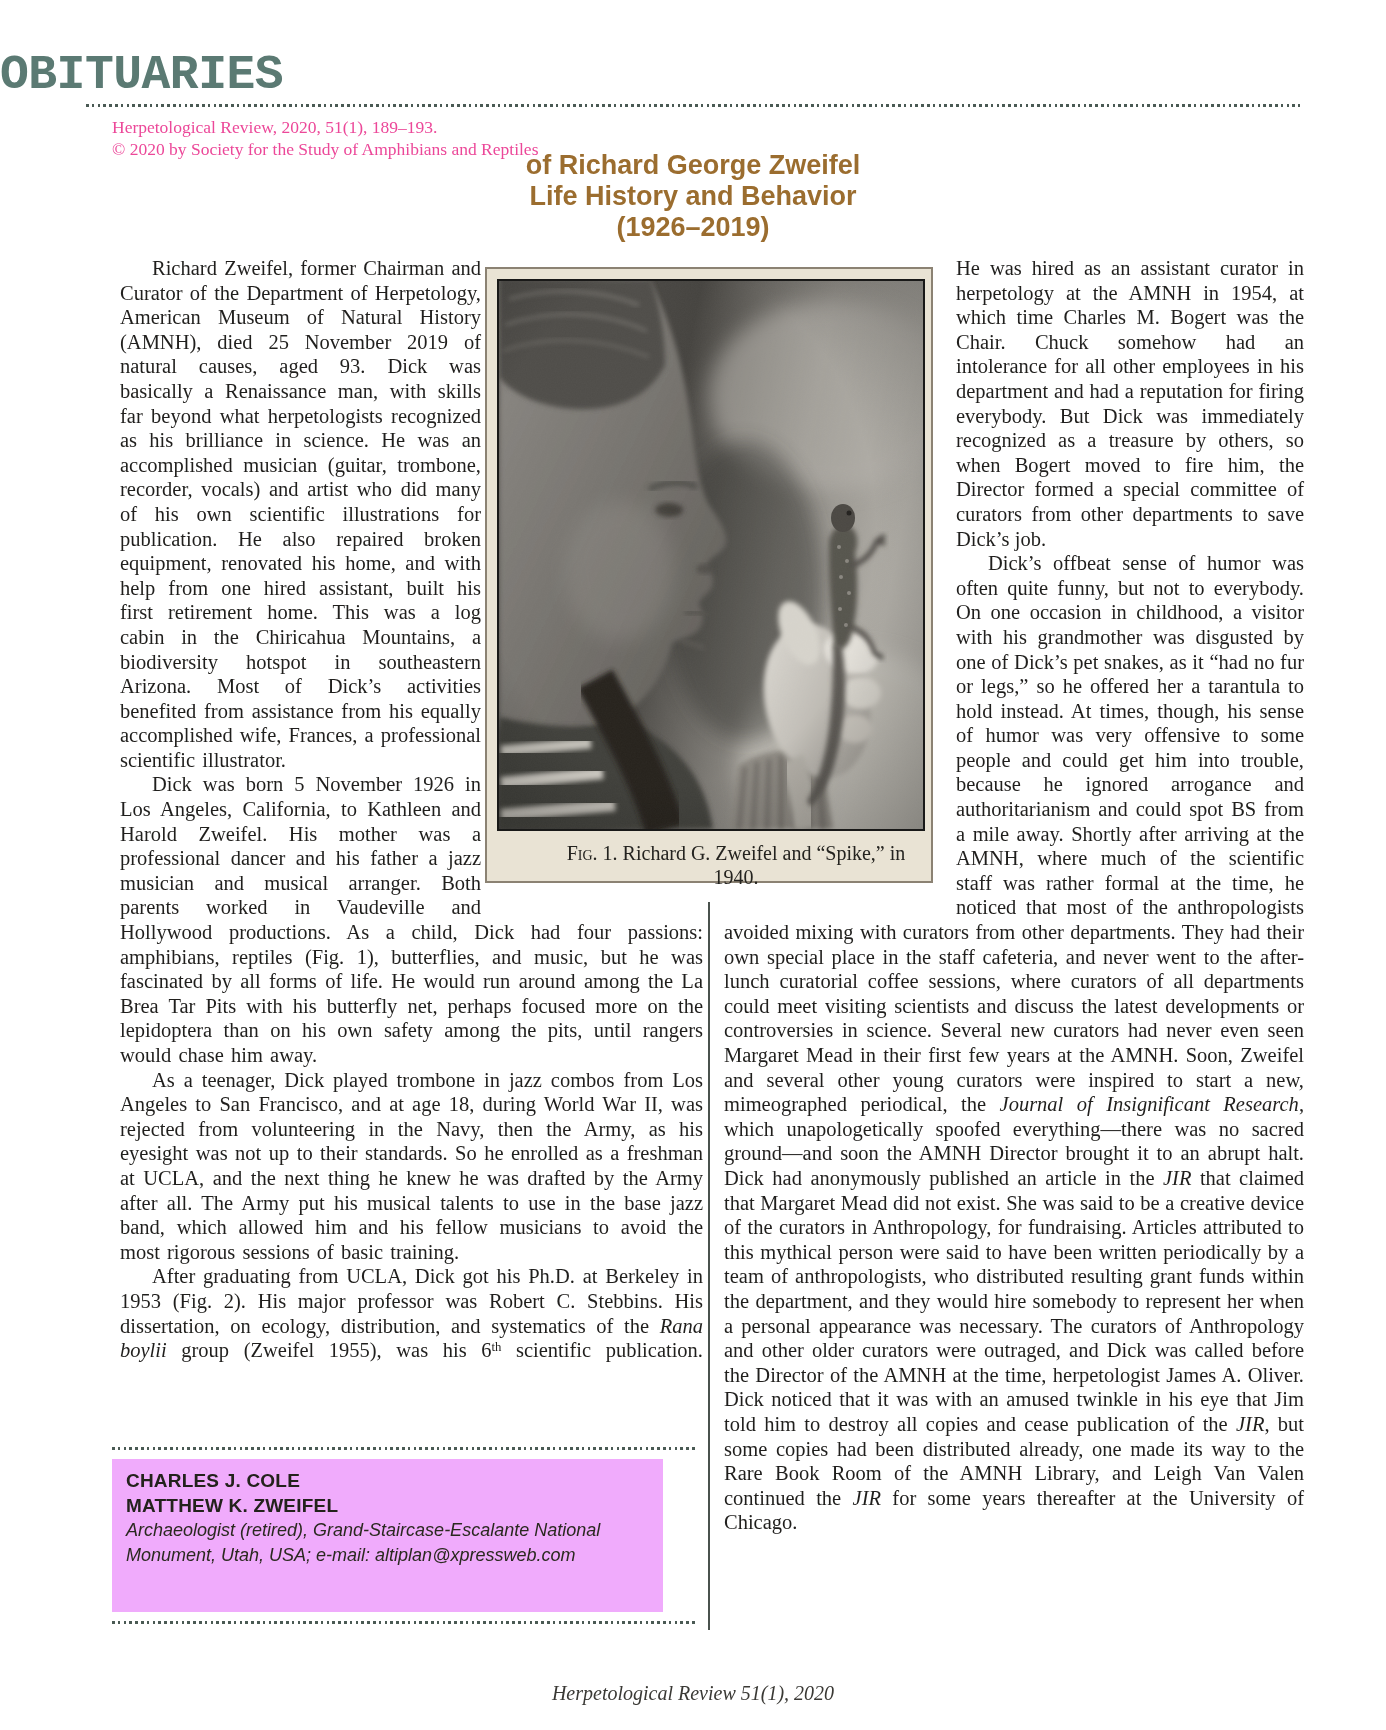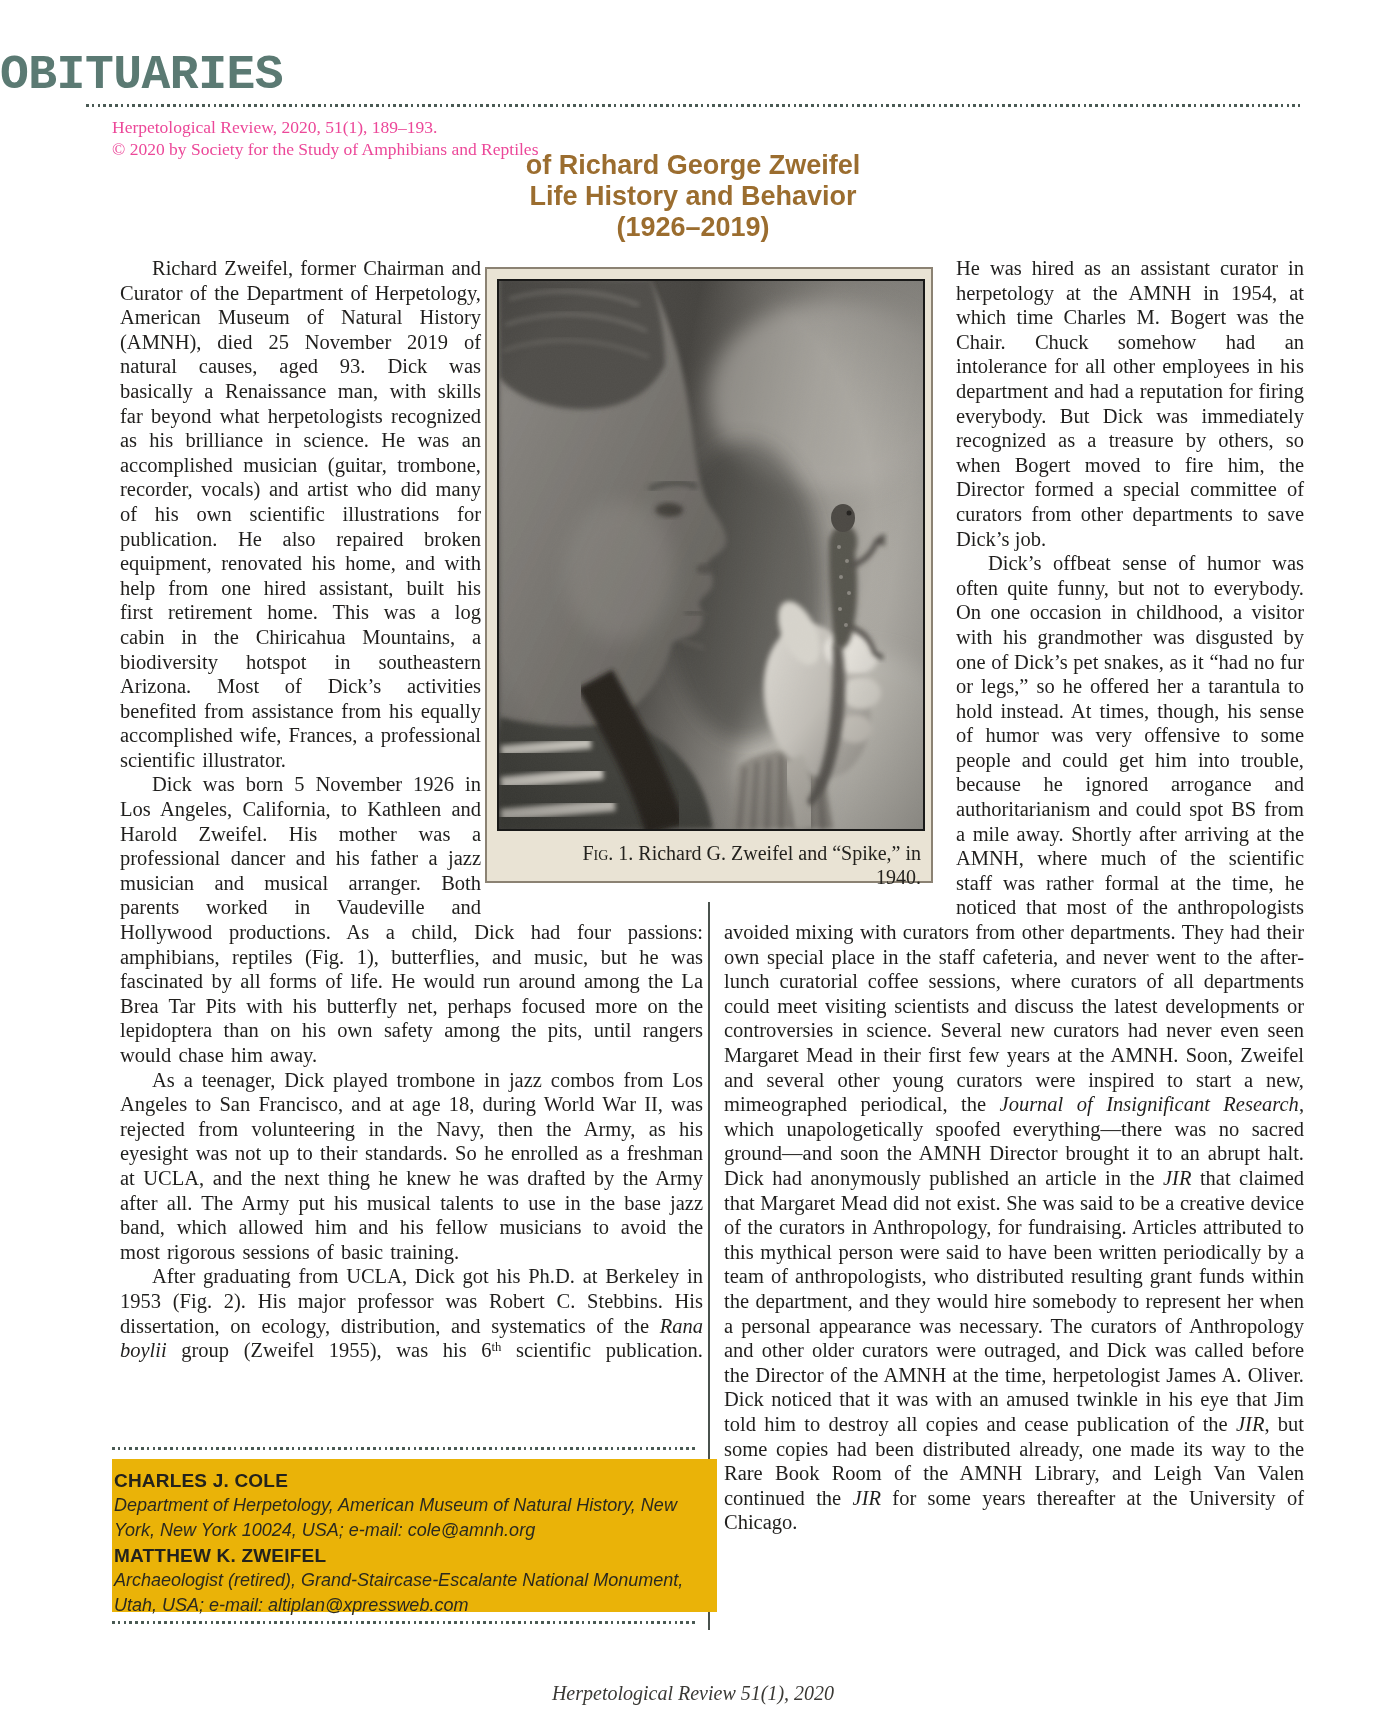--- a/index.html
+++ b/index.html
@@ -27,26 +27,26 @@
   .rightcol{left:724px;width:580px;word-spacing:0.2px;}
   .spacerL{float:right;width:222px;height:650px;}
   .spacerR{float:left;width:232px;height:655px;}
 
   .column-divider{position:absolute;left:708px;top:902px;width:2px;height:728px;background:#4a524d;}
 
   .figure-box{position:absolute;left:485px;top:267px;width:448px;height:616px;background:#e9e3d4;
     border:2px solid #8b8273;box-sizing:border-box;padding:10px 10px 0 10px;}
   .photo-frame{width:424px;height:548px;border:2px solid #191918;box-sizing:content-box;background:#4c4a47;overflow:hidden;}
   .photo-frame svg{display:block;}
-  .figure-caption{font-size:20px;line-height:24px;margin-top:10px;padding-left:6px;color:#24231f;text-align:right;margin-left:48px;}
+  .figure-caption{font-size:20px;line-height:24px;margin-top:10px;padding-left:6px;color:#24231f;text-align:center;margin-left:48px;}
   .figure-caption .sc{font-variant:small-caps;}
 
   .authors-rule-top{position:absolute;left:112px;top:1447px;width:583px;}
-  .authors-box{position:absolute;left:112px;top:1459px;width:605px;height:153px;background:#eab308;
-    box-sizing:border-box;padding:9px 2px;font-family:"Liberation Sans",sans-serif;}
+  .authors-box{position:absolute;left:112px;top:1459px;width:551px;height:153px;background:#f0abfc;
+    box-sizing:border-box;padding:9px 14px;font-family:"Liberation Sans",sans-serif;}
   .author-name{font-weight:700;font-size:19px;line-height:25px;color:#23221c;letter-spacing:0.2px;}
   .author-affil{font-style:italic;font-size:18px;line-height:25px;color:#2a291f;}
   .authors-rule-bottom{position:absolute;left:112px;top:1621px;width:583px;}
 
   .page-footer{position:absolute;left:0;top:1666px;width:100%;text-align:center;font-style:italic;
     font-size:20px;color:#3a3935;margin-top:16px;}
 </style>
 </head>
 <body>
 
@@ -166,19 +166,18 @@
       <rect width="424" height="548" fill="url(#gVin)"></rect>
       <rect width="424" height="548" filter="url(#fGrain)" opacity="0.08"></rect>
     </svg>
   </div>
   <div class="figure-caption"><span class="sc">Fig.</span><span> 1. Richard G. Zweifel and “Spike,” in 1940.</span></div>
 </div>
 
 <div class="dotted authors-rule-top"></div>
 <div class="authors-box">
     <div class="author-name">CHARLES J. COLE</div>
-    <div class="author-affil">Department of Herpetology, American Museum of Natural History, New York, New York 10024, USA; e-mail: cole@amnh.org</div>
     <div class="author-name">MATTHEW K. ZWEIFEL</div>
     <div class="author-affil">Archaeologist (retired), Grand-Staircase-Escalante National Monument, Utah, USA; e-mail: altiplan@xpressweb.com</div>
   </div>
 <div class="dotted authors-rule-bottom"></div>
 
 <div class="page-footer">Herpetological Review 51(1), 2020</div>
 
 </body></html>

